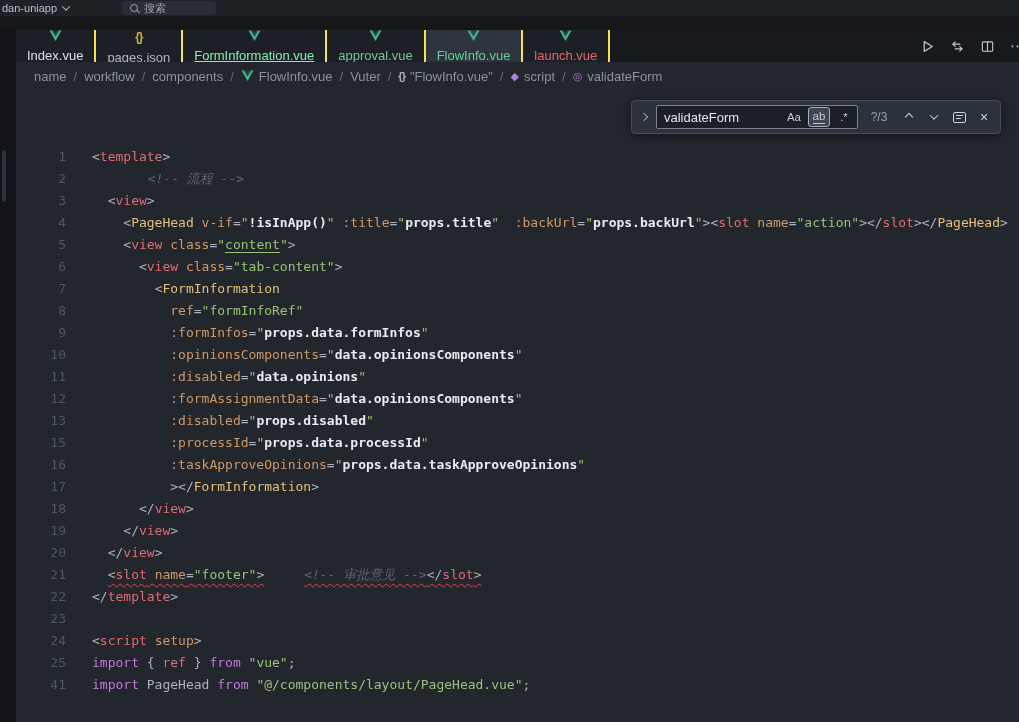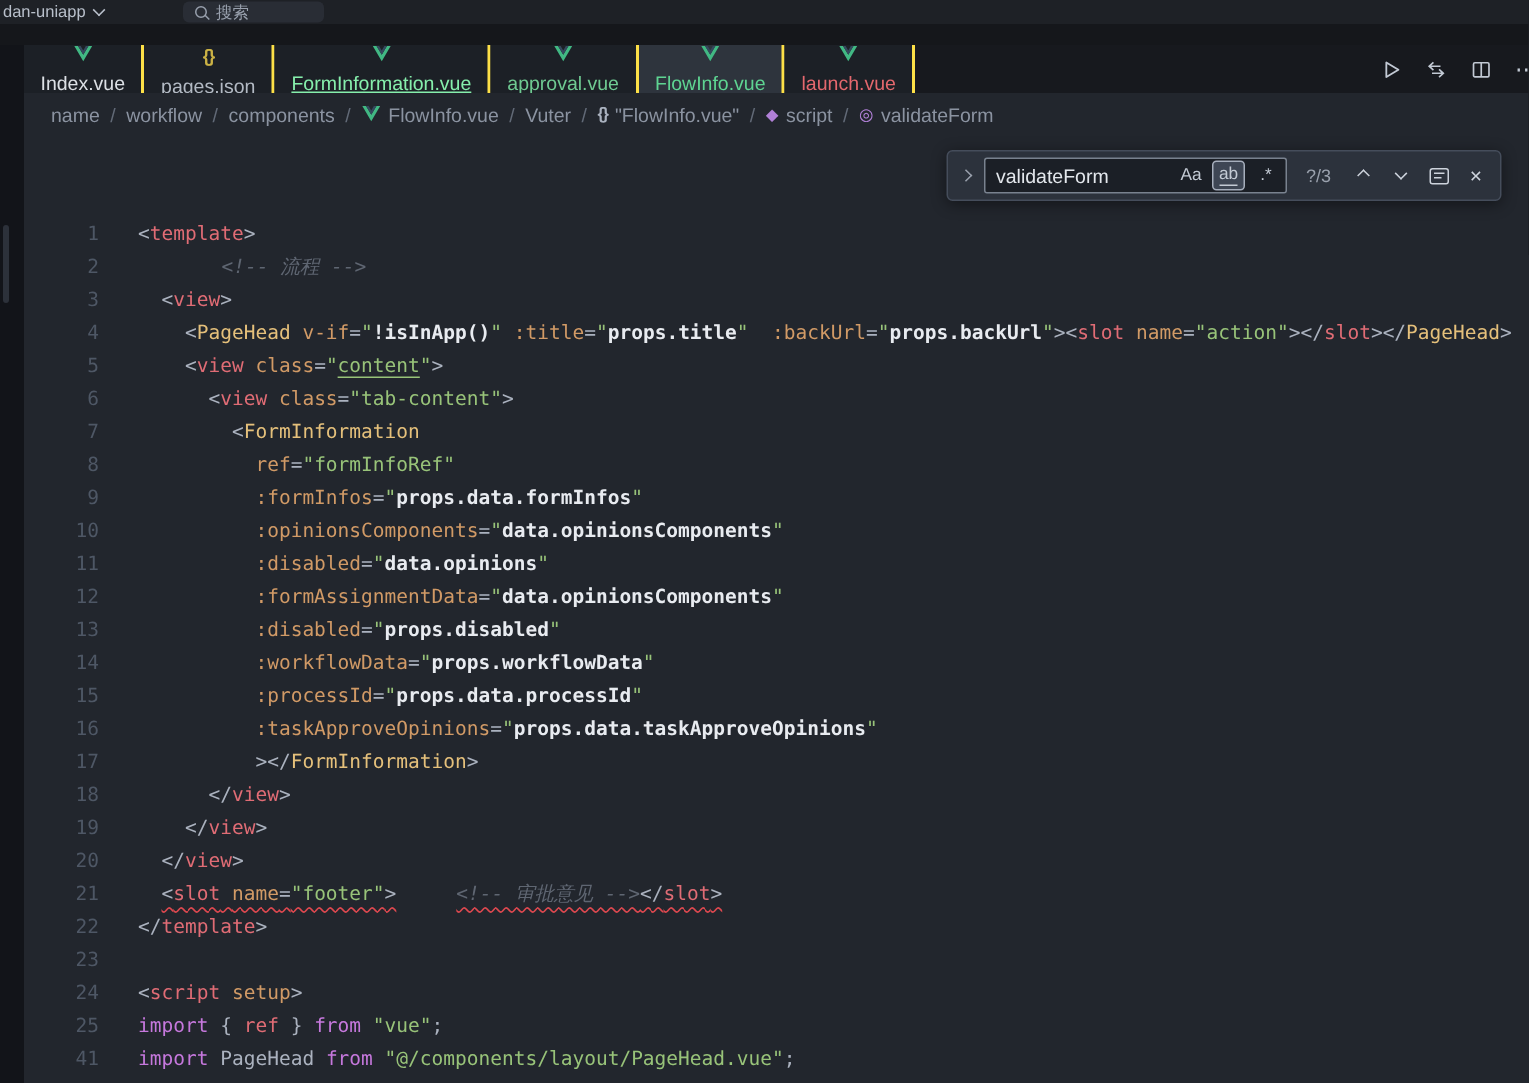--- a/index.html
+++ b/index.html
@@ -244,21 +244,20 @@
           <div class="code-line"><span class="line-num">4</span><span class="line-text"><span class="tk-plain">    </span><span class="tk-p">&lt;</span><span class="tk-comp">PageHead</span><span class="tk-plain"> </span><span class="tk-attr">v-if</span><span class="tk-p">=</span><span class="tk-str">"</span><span class="tk-expr">!isInApp()</span><span class="tk-str">"</span><span class="tk-plain"> </span><span class="tk-attr">:title</span><span class="tk-p">=</span><span class="tk-str">"</span><span class="tk-expr">props.title</span><span class="tk-str">"</span><span class="tk-plain">  </span><span class="tk-attr">:backUrl</span><span class="tk-p">=</span><span class="tk-str">"</span><span class="tk-expr">props.backUrl</span><span class="tk-str">"</span><span class="tk-p">&gt;</span><span class="tk-p">&lt;</span><span class="tk-tag">slot</span><span class="tk-plain"> </span><span class="tk-attr">name</span><span class="tk-p">=</span><span class="tk-str">"action"</span><span class="tk-p">&gt;</span><span class="tk-p">&lt;/</span><span class="tk-tag">slot</span><span class="tk-p">&gt;</span><span class="tk-p">&lt;/</span><span class="tk-comp">PageHead</span><span class="tk-p">&gt;</span></span></div>
           <div class="code-line"><span class="line-num">5</span><span class="line-text"><span class="tk-plain">    </span><span class="tk-p">&lt;</span><span class="tk-tag">view</span><span class="tk-plain"> </span><span class="tk-attr">class</span><span class="tk-p">=</span><span class="tk-str">"</span><span class="tk-str tk-u">content</span><span class="tk-str">"</span><span class="tk-p">&gt;</span></span></div>
           <div class="code-line"><span class="line-num">6</span><span class="line-text"><span class="tk-plain">      </span><span class="tk-p">&lt;</span><span class="tk-tag">view</span><span class="tk-plain"> </span><span class="tk-attr">class</span><span class="tk-p">=</span><span class="tk-str">"tab-content"</span><span class="tk-p">&gt;</span></span></div>
           <div class="code-line"><span class="line-num">7</span><span class="line-text"><span class="tk-plain">        </span><span class="tk-p">&lt;</span><span class="tk-comp">FormInformation</span></span></div>
           <div class="code-line"><span class="line-num">8</span><span class="line-text"><span class="tk-plain">          </span><span class="tk-attr">ref</span><span class="tk-p">=</span><span class="tk-str">"formInfoRef"</span></span></div>
           <div class="code-line"><span class="line-num">9</span><span class="line-text"><span class="tk-plain">          </span><span class="tk-attr">:formInfos</span><span class="tk-p">=</span><span class="tk-str">"</span><span class="tk-expr">props.data.formInfos</span><span class="tk-str">"</span></span></div>
           <div class="code-line"><span class="line-num">10</span><span class="line-text"><span class="tk-plain">          </span><span class="tk-attr">:opinionsComponents</span><span class="tk-p">=</span><span class="tk-str">"</span><span class="tk-expr">data.opinionsComponents</span><span class="tk-str">"</span></span></div>
           <div class="code-line"><span class="line-num">11</span><span class="line-text"><span class="tk-plain">          </span><span class="tk-attr">:disabled</span><span class="tk-p">=</span><span class="tk-str">"</span><span class="tk-expr">data.opinions</span><span class="tk-str">"</span></span></div>
           <div class="code-line"><span class="line-num">12</span><span class="line-text"><span class="tk-plain">          </span><span class="tk-attr">:formAssignmentData</span><span class="tk-p">=</span><span class="tk-str">"</span><span class="tk-expr">data.opinionsComponents</span><span class="tk-str">"</span></span></div>
           <div class="code-line"><span class="line-num">13</span><span class="line-text"><span class="tk-plain">          </span><span class="tk-attr">:disabled</span><span class="tk-p">=</span><span class="tk-str">"</span><span class="tk-expr">props.disabled</span><span class="tk-str">"</span></span></div>
-          <div class="code-line"><span class="line-num">14</span><span class="line-text"><span class="tk-plain">          </span><span class="tk-attr">:workflowData</span><span class="tk-p">=</span><span class="tk-str">"</span><span class="tk-expr">props.workflowData</span><span class="tk-str">"</span></span></div>
           <div class="code-line"><span class="line-num">15</span><span class="line-text"><span class="tk-plain">          </span><span class="tk-attr">:processId</span><span class="tk-p">=</span><span class="tk-str">"</span><span class="tk-expr">props.data.processId</span><span class="tk-str">"</span></span></div>
           <div class="code-line"><span class="line-num">16</span><span class="line-text"><span class="tk-plain">          </span><span class="tk-attr">:taskApproveOpinions</span><span class="tk-p">=</span><span class="tk-str">"</span><span class="tk-expr">props.data.taskApproveOpinions</span><span class="tk-str">"</span></span></div>
           <div class="code-line"><span class="line-num">17</span><span class="line-text"><span class="tk-plain">          </span><span class="tk-p">&gt;</span><span class="tk-p">&lt;/</span><span class="tk-comp">FormInformation</span><span class="tk-p">&gt;</span></span></div>
           <div class="code-line"><span class="line-num">18</span><span class="line-text"><span class="tk-plain">      </span><span class="tk-p">&lt;/</span><span class="tk-tag">view</span><span class="tk-p">&gt;</span></span></div>
           <div class="code-line"><span class="line-num">19</span><span class="line-text"><span class="tk-plain">    </span><span class="tk-p">&lt;/</span><span class="tk-tag">view</span><span class="tk-p">&gt;</span></span></div>
           <div class="code-line"><span class="line-num">20</span><span class="line-text"><span class="tk-plain">  </span><span class="tk-p">&lt;/</span><span class="tk-tag">view</span><span class="tk-p">&gt;</span></span></div>
           <div class="code-line"><span class="line-num">21</span><span class="line-text"><span class="tk-plain">  </span><span class="tk-p tk-sq">&lt;</span><span class="tk-tag tk-sq">slot</span><span class="tk-plain tk-sq"> </span><span class="tk-attr tk-sq">name</span><span class="tk-p tk-sq">=</span><span class="tk-str tk-sq">"footer"</span><span class="tk-p tk-sq">&gt;</span><span class="tk-cmt tk-sq">&lt;!-- 审批意见 --&gt;</span><span class="tk-p tk-sq">&lt;/</span><span class="tk-tag tk-sq">slot</span><span class="tk-p tk-sq">&gt;</span></span></div>
           <div class="code-line"><span class="line-num">22</span><span class="line-text"><span class="tk-p">&lt;/</span><span class="tk-tag">template</span><span class="tk-p">&gt;</span></span></div>
           <div class="code-line"><span class="line-num">23</span><span class="line-text"></span></div>
           <div class="code-line"><span class="line-num">24</span><span class="line-text"><span class="tk-p">&lt;</span><span class="tk-tag">script</span><span class="tk-plain"> </span><span class="tk-attr">setup</span><span class="tk-p">&gt;</span></span></div>

